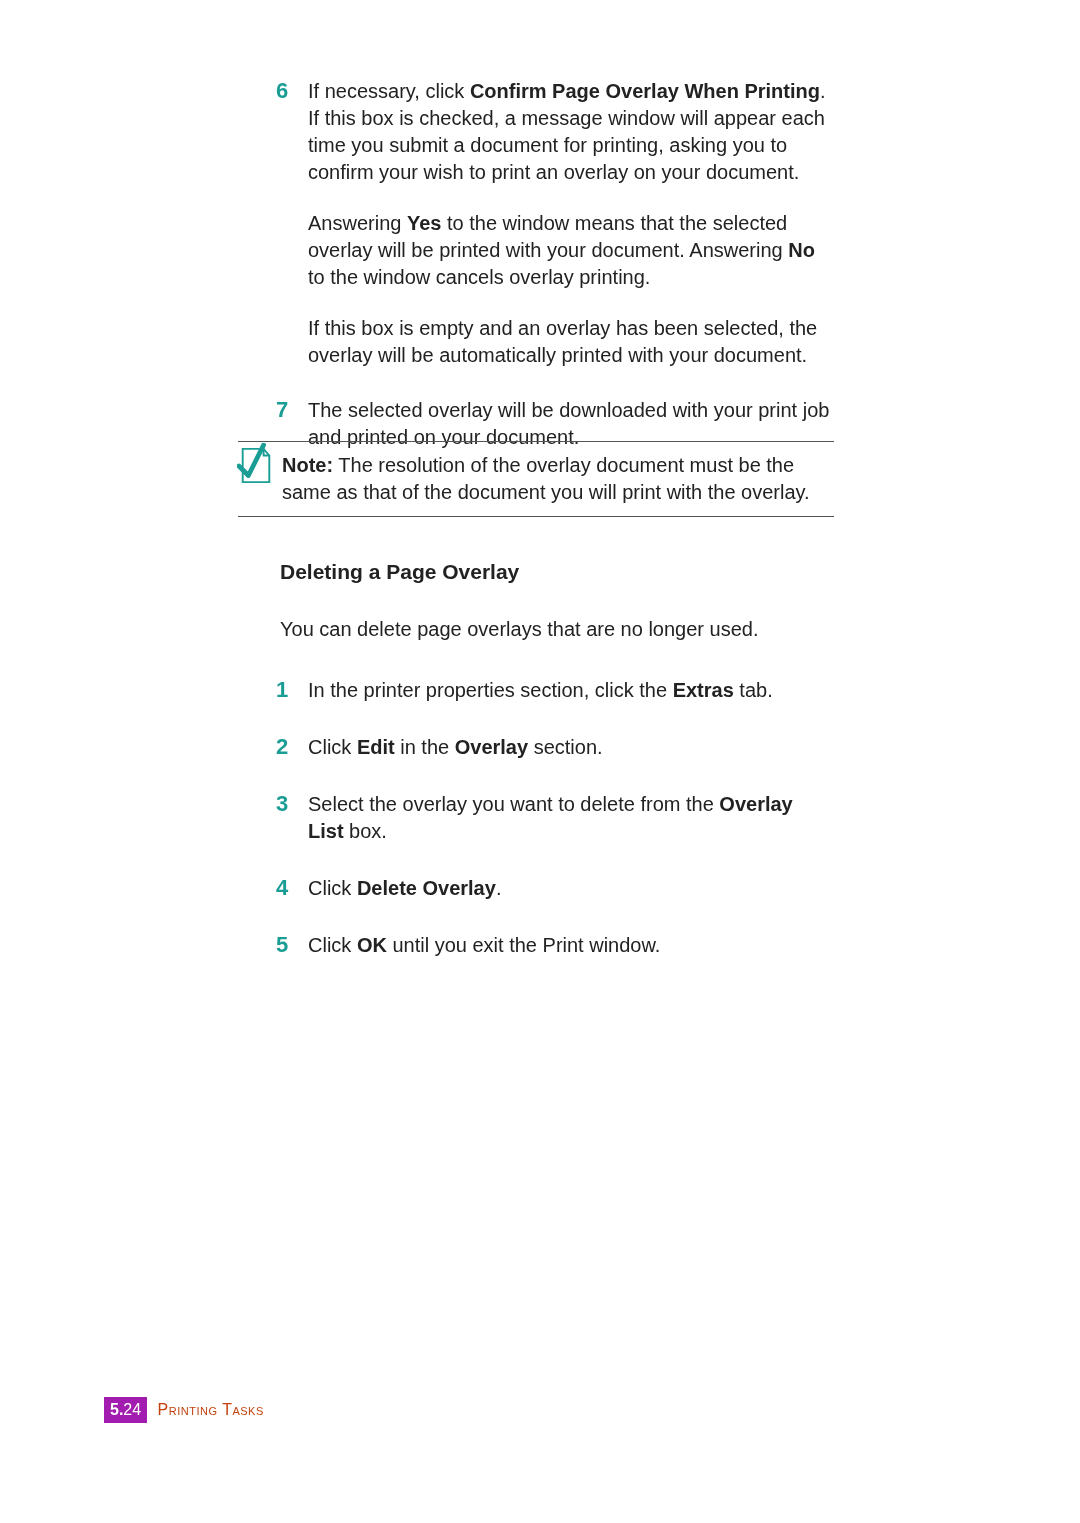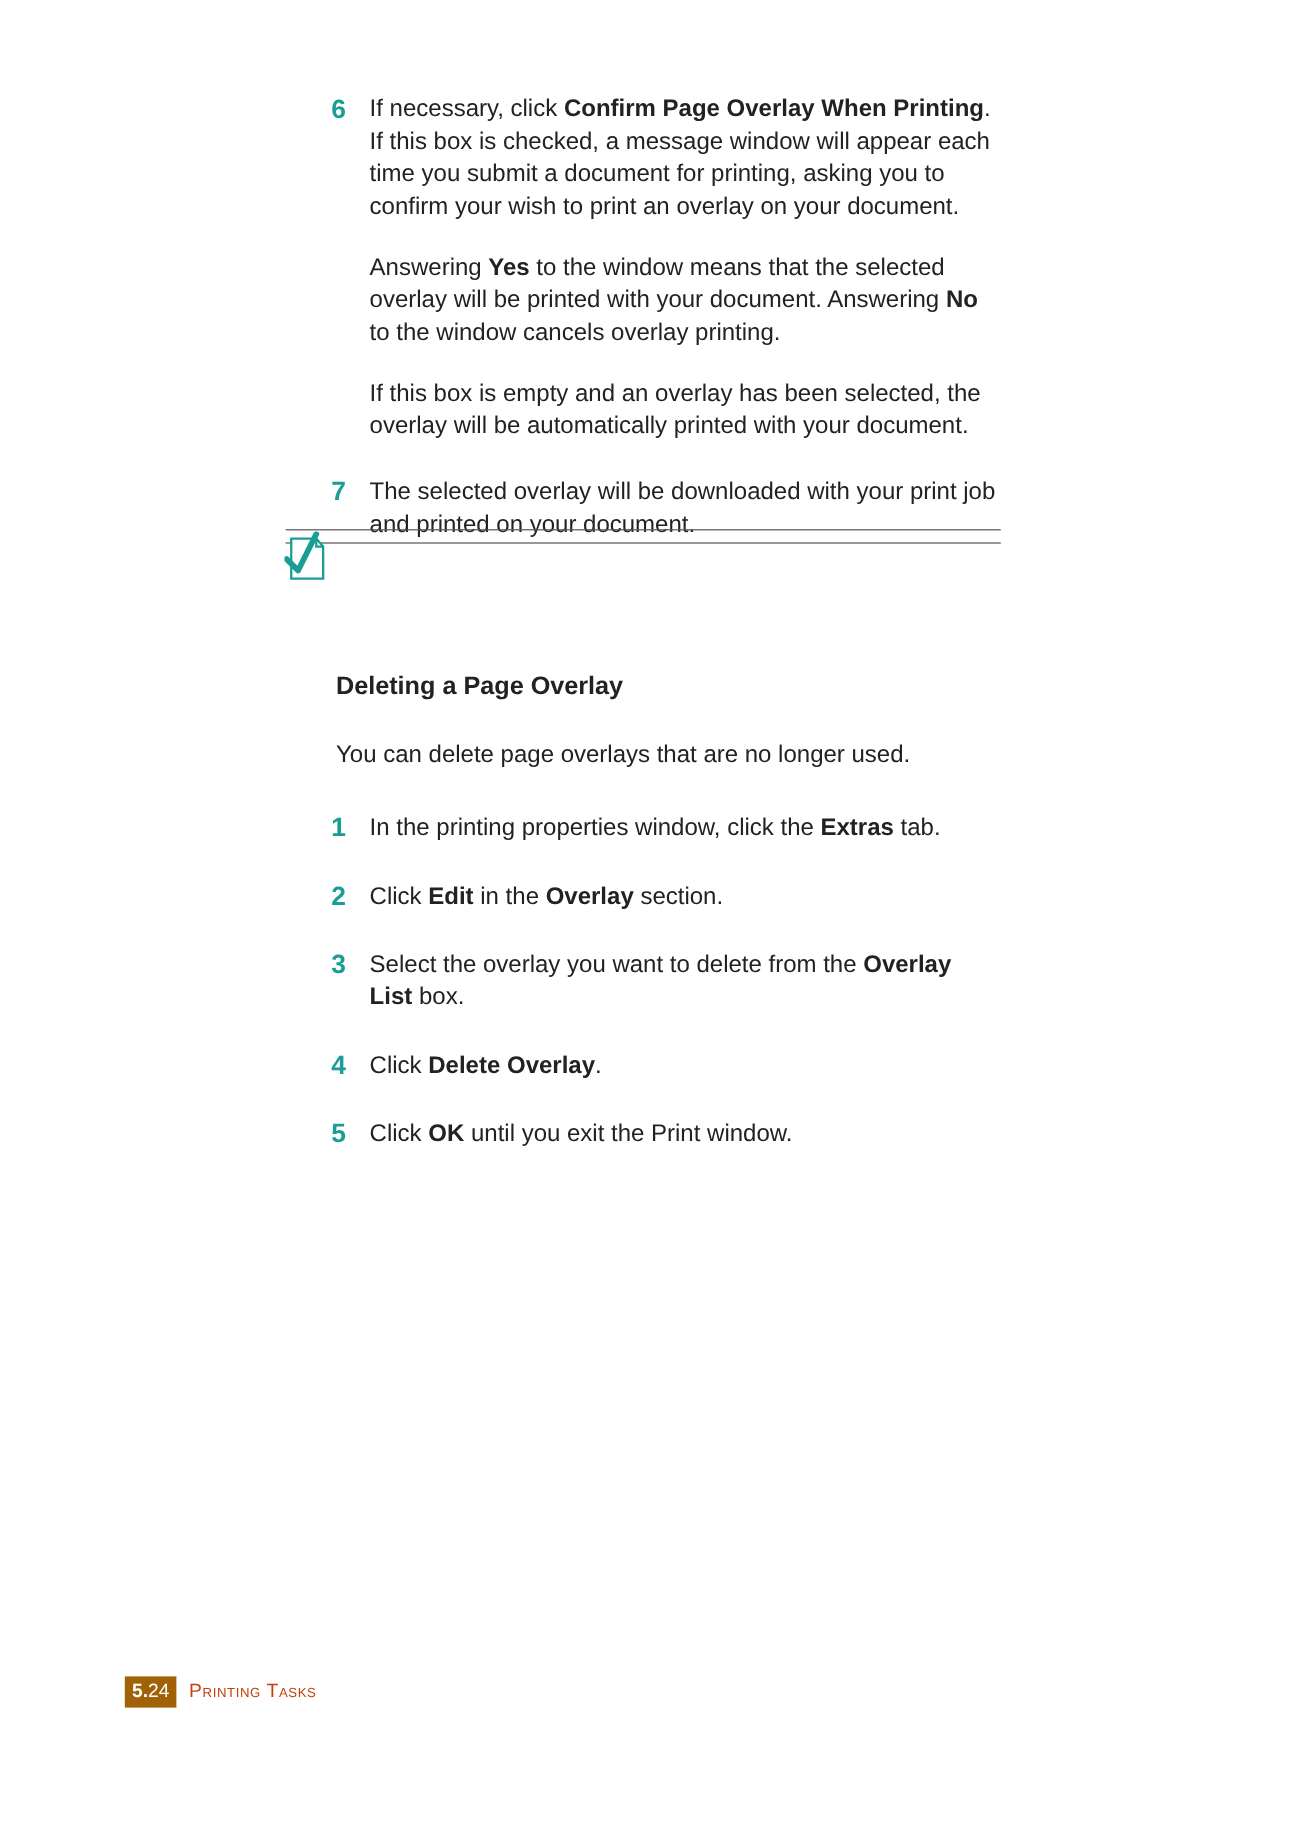--- a/index.html
+++ b/index.html
@@ -77,21 +77,21 @@
     margin-bottom: 34px;
   }
   .footer {
     position: absolute;
     left: 104px;
     bottom: 100px;
     font-size: 16px;
   }
   .footer-badge {
     display: inline-block;
-    background: #a16207;
+    background: #a21caf;
     color: #fff;
     padding: 2px 6px;
     font-weight: bold;
     font-size: 16px;
   }
   .footer-badge .pg {
     font-weight: normal;
   }
   .footer-title {
     margin-left: 6px;
@@ -125,31 +125,34 @@
     </div>
   </div>
 
   <div class="note-block" style="top:441px;">
     <div class="note-rule-top"></div>
     <svg class="note-icon" viewBox="0 0 40 46">
       <path d="M6 6 h22 l6 7 v28 h-28 z" fill="#fff" stroke="#1a9d94" stroke-width="2"></path>
       <path d="M28 6 v7 h6" fill="none" stroke="#1a9d94" stroke-width="2"></path>
       <path d="M2 24 l10 10 L28 2" fill="none" stroke="#1a9d94" stroke-width="5" stroke-linecap="round" stroke-linejoin="round"></path>
     </svg>
+    <div class="note-text">
+      <b>Note:</b><span> The resolution of the overlay document must be the same as that of the document you will print with the overlay.</span>
+    </div>
     <div class="note-rule-bot"></div>
   </div>
 
   <div class="content" style="top:558px;">
     <h2 class="section-heading">Deleting a Page Overlay</h2>
     <div class="intro">You can delete page overlays that are no longer used.</div>
 
     <div class="step" style="margin-bottom:30px;">
       <div class="step-num">1</div>
       <div>
-        <span>In the printing properties window, click the </span><b>Extras</b><span> tab.</span>
+        <span>In the printer properties section, click the </span><b>Extras</b><span> tab.</span>
       </div>
     </div>
 
     <div class="step" style="margin-bottom:30px;">
       <div class="step-num">2</div>
       <div>
         <span>Click </span><b>Edit</b><span> in the </span><b>Overlay</b><span> section.</span>
       </div>
     </div>
 

